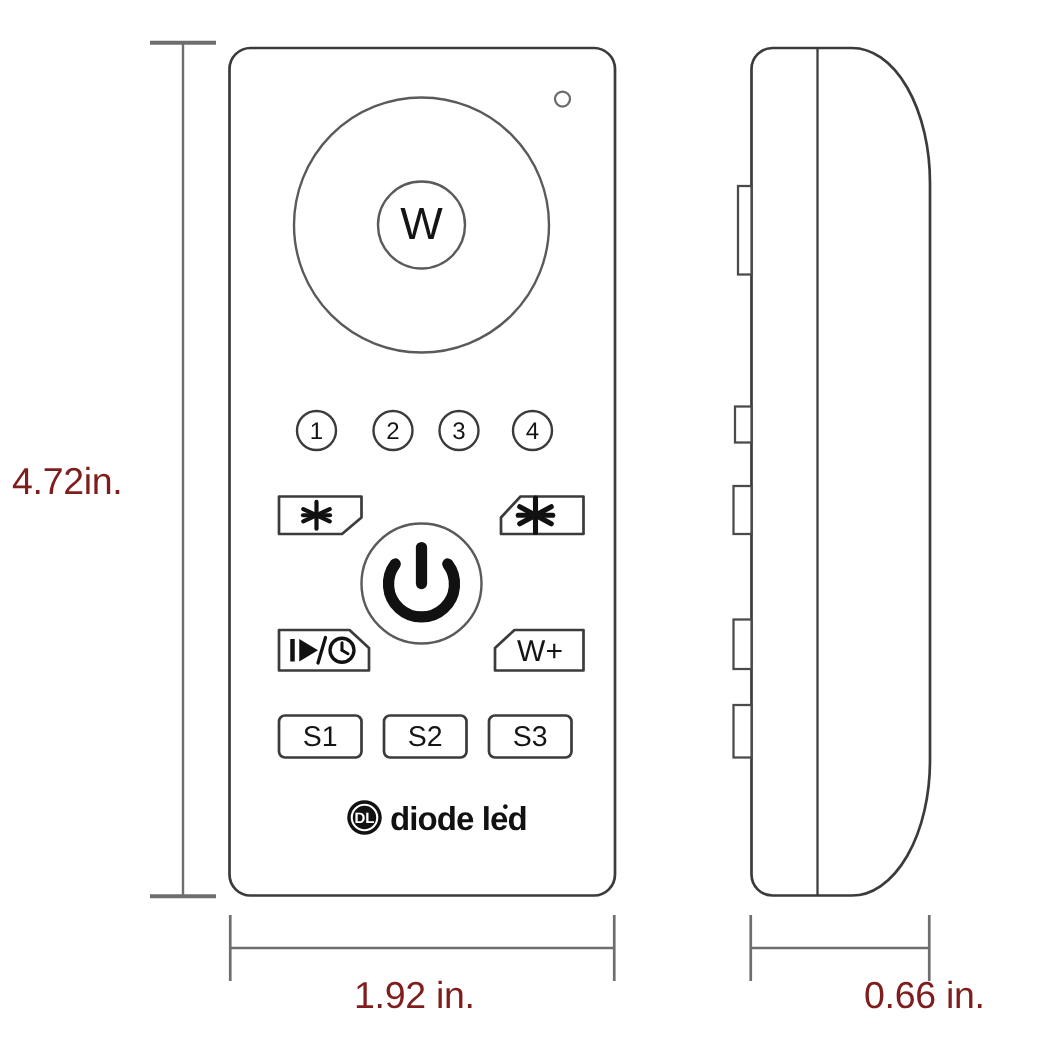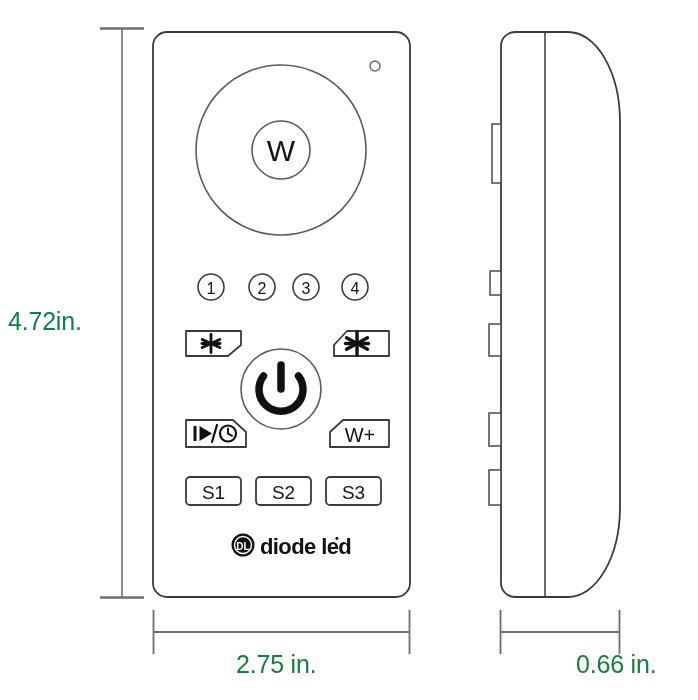--- a/index.html
+++ b/index.html
@@ -18,21 +18,21 @@
   #stage {
     position: absolute;
     left: 0;
     top: 0;
     width: 698px;
     height: 700px;
   }
   .dim-label {
     position: absolute;
     font-family: "Liberation Sans", sans-serif;
-    color: #15803d;
+    color: #7f1d1d;
     white-space: nowrap;
     letter-spacing: -0.2px;
   }
   #label-height {
     left: 8px;
     top: 307px;
     font-size: 25px;
   }
   #label-width-front {
     left: 236px;
@@ -190,17 +190,17 @@
       <rect x="490" y="271" width="11" height="24" fill="#ffffff" stroke="#4a4a4a" stroke-width="1.5"></rect>
       <rect x="489" y="324" width="12" height="32" fill="#ffffff" stroke="#4a4a4a" stroke-width="1.5"></rect>
       <rect x="489" y="413" width="12" height="33" fill="#ffffff" stroke="#4a4a4a" stroke-width="1.5"></rect>
       <rect x="489" y="470" width="12" height="35" fill="#ffffff" stroke="#4a4a4a" stroke-width="1.5"></rect>
     </g>
 
   </svg>
 
   <div class="dim-label" id="label-height">4.72in.</div>
 
-  <div class="dim-label" id="label-width-front">2.75 in.</div>
+  <div class="dim-label" id="label-width-front">1.92 in.</div>
 
   <div class="dim-label" id="label-width-side">0.66 in.</div>
 
 </div>
 
 </body></html>

